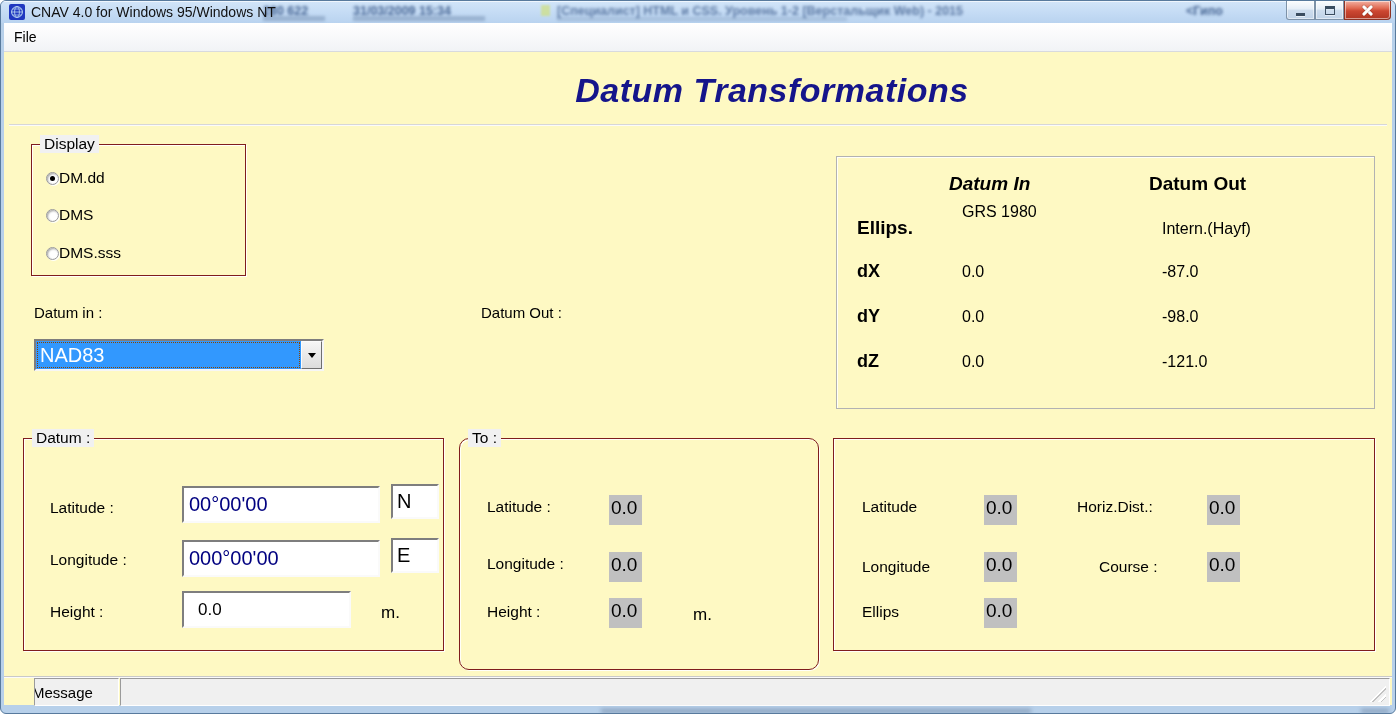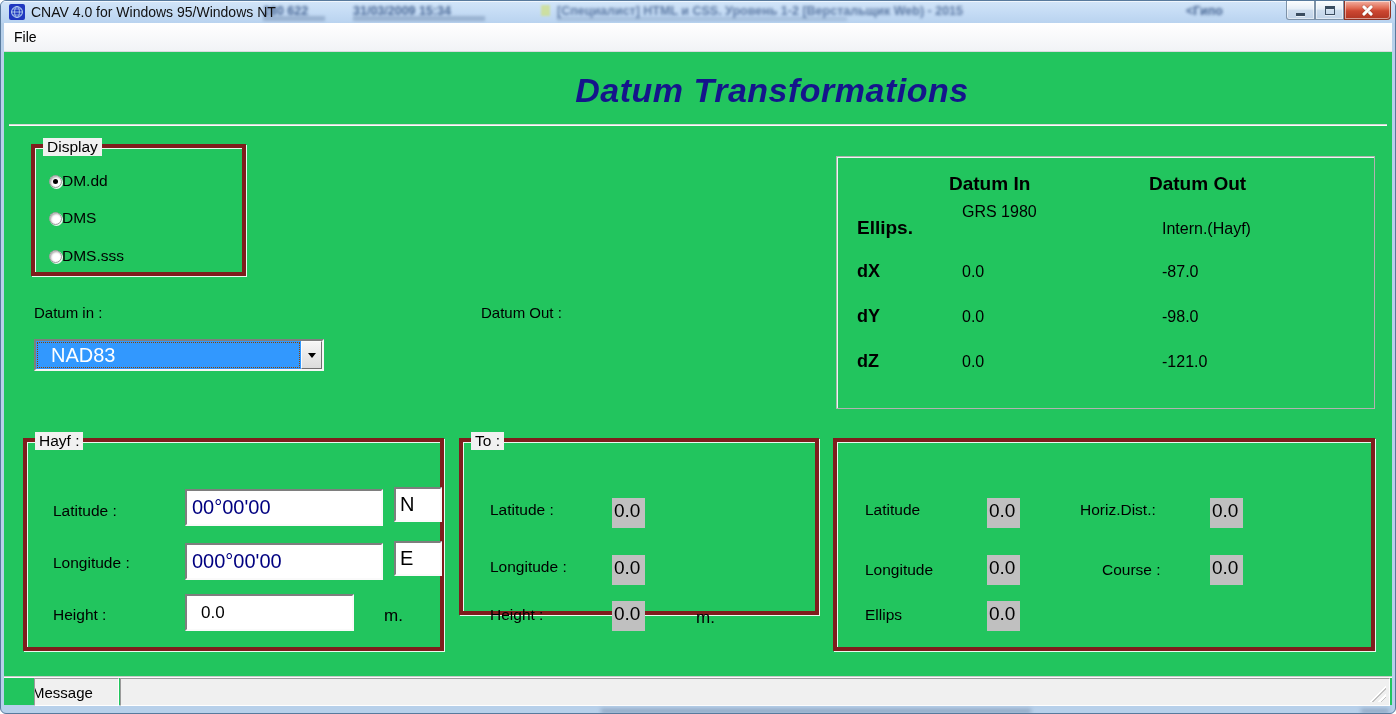--- a/index.html
+++ b/index.html
@@ -31,51 +31,51 @@
     background:linear-gradient(#f2b1a3 0%,#e06a52 40%,#cc4732 55%,#b03522 100%); }
   .glyph-min { width:9px; height:3px; background:#3b4d60; margin-top:8px; box-shadow:0 1px 0 rgba(255,255,255,.6); }
   .glyph-max { width:10px; height:9px; border:1px solid #3b4d60; border-top:3px solid #3b4d60; background:transparent; box-shadow:0 1px 0 rgba(255,255,255,.5); }
   .glyph-x { position:relative; width:13px; height:13px; }
   .glyph-x::before, .glyph-x::after { content:""; position:absolute; left:0; top:5px; width:13px; height:3px;
     background:#ffffff; border-radius:1px; box-shadow:0 0 1px rgba(90,20,10,.8); }
   .glyph-x::before { transform:rotate(45deg); }
   .glyph-x::after  { transform:rotate(-45deg); }
 
   
-  .client { position:absolute; left:3px; right:3px; top:22px; bottom:8px; background:#22c55e; }
+  .client { position:absolute; left:3px; right:3px; top:22px; bottom:8px; background:#fef9c3; }
 
   .menubar { position:absolute; left:0; right:0; top:0; height:29px;
     background:linear-gradient(#ffffff,#f1f3f6); border-bottom:1px solid #d8dade;
     display:flex; align-items:center; }
   .menu-item { font-size:14px; color:#000; padding:0 10px; height:100%; display:flex; align-items:center; cursor:default; }
 
   .page-title { position:absolute; left:768px; top:48px; transform:translateX(-50%);
     font-size:34px; font-weight:bold; font-style:italic; color:#15158b; white-space:nowrap; letter-spacing:.5px; }
   .hsep { position:absolute; height:0; border-top:1px solid #d7d7d7; border-bottom:1px solid #fbfbfb; }
   .sep-title { left:5px; right:5px; top:101px; }
   .sep-status { left:0; right:0; top:653px; border-top-color:#c9c9c9; }
 
   
-  .grp { position:absolute; border:4px solid #7f1d1d;
+  .grp { position:absolute; border:1px solid #7f1d1d;
     box-shadow: inset 1px 1px 0 rgba(255,255,255,.9), 1px 1px 0 rgba(255,255,255,.9); }
   .grp-label { position:absolute; top:-10px; left:8px; background:#f1f1f1; padding:0 4px;
     font-size:15.5px; color:#000; white-space:pre; }
   .lbl { position:absolute; font-size:15.5px; color:#000; white-space:nowrap; }
   input.field { position:absolute; font-family:"Liberation Sans", sans-serif; outline:none;
     background:#ffffff; border:2px solid; border-color:#7e7e7e #fafafa #fafafa #7e7e7e; }
   .deg { font-size:20px; color:#000080; padding-left:5px; }
   .hgt { font-size:17px; color:#000; padding-left:14px; }
   .hemi { font-size:20px; color:#000; padding-left:4px; }
 
   .patch { position:absolute; width:33px; height:30px; background:#c0c0c0;
     font-size:19px; color:#000; padding:2px 0 0 2px; }
 
   
   .combo { position:absolute; display:flex; background:#fff; border:2px solid; border-color:#7e7e7e #f6f6f6 #f6f6f6 #7e7e7e; cursor:default; }
-  .combo-text { flex:1; display:flex; align-items:center; font-size:20px; padding-left:15px; overflow:hidden; white-space:nowrap; }
+  .combo-text { flex:1; display:flex; align-items:center; font-size:20px; padding-left:4px; overflow:hidden; white-space:nowrap; }
   .combo-text.selected { background:#3298fe; color:#ffffff; outline:1.5px dotted #8a4500; outline-offset:-2px; }
   .combo-text.plain { color:#000080; }
   .combo-btn { width:21px; background:linear-gradient(#f6f6f6,#dcdcdc); border:1px solid; border-color:#fbfbfb #6f6f6f #6f6f6f #fbfbfb;
     display:flex; align-items:center; justify-content:center; }
   .arrow-dn { width:0; height:0; border-left:4px solid transparent; border-right:4px solid transparent; border-top:5px solid #000; }
 
   
   .infobox { position:absolute; left:832px; top:133px; width:539px; height:253px; border:1px solid #b2b2b2;
     box-shadow: inset 1px 1px 0 rgba(255,255,255,.9); }
   .th { position:absolute; font-size:19px; font-weight:bold; color:#000; white-space:nowrap; }
@@ -170,54 +170,54 @@
       <div class="combo" style="left:30px; top:316px; width:290px; height:32px;">
         <div class="combo-text selected">NAD83</div>
         <div class="combo-btn">
             <span class="arrow-dn"></span>
           </div>
       </div>
 
       <span class="lbl" style="left:477px; top:281px; font-size:15px;">Datum Out :</span>
 
       <div class="infobox">
-        <span class="th" style="left:112px; top:16px;">Datum In</span>
+        <span class="th" style="left:112px; top:16px;font-style:italic;">Datum In</span>
         <span class="th" style="left:312px; top:16px;">Datum Out</span>
 
         <span class="tparam" style="top:60px; font-size:19px;">Ellips.</span>
         <span class="tval-in" style="top:46px;">GRS 1980</span>
         <span class="tval-out" style="top:63px;">Intern.(Hayf)</span>
 
         <span class="tparam" style="top:104px;">dX</span>
         <span class="tval-in" style="top:106px;">0.0</span>
         <span class="tval-out" style="top:106px;">-87.0</span>
 
         <span class="tparam" style="top:149px;">dY</span>
         <span class="tval-in" style="top:151px;">0.0</span>
         <span class="tval-out" style="top:151px;">-98.0</span>
 
         <span class="tparam" style="top:194px;">dZ</span>
         <span class="tval-in" style="top:196px;">0.0</span>
         <span class="tval-out" style="top:196px;">-121.0</span>
       </div>
 
       <div class="grp" style="left:19px; top:415px; width:421px; height:213px;">
-        <span class="grp-label">Hayf :</span>
+        <span class="grp-label">Datum :</span>
         <span class="lbl" style="left:26px; top:60px;">Latitude :</span>
         <input class="field deg" style="left: 158px; top: 47px; width: 198px; height: 37px;" value="00°00'00">
         <input class="field hemi" style="left: 367px; top: 45px; width: 48px; height: 35px;" value="N">
         <span class="lbl" style="left:26px; top:112px;">Longitude :</span>
         <input class="field deg" style="left: 158px; top: 101px; width: 198px; height: 37px;" value="000°00'00">
         <input class="field hemi" style="left: 367px; top: 99px; width: 48px; height: 35px;" value="E">
         <span class="lbl" style="left:26px; top:164px;">Height :</span>
         <input class="field hgt" style="left: 158px; top: 152px; width: 169px; height: 37px;" value="0.0">
         <span class="lbl" style="left:357px; top:164px; font-size:17px;">m.</span>
       </div>
 
-      <div class="grp" style="left:455px; top:415px; width:360px; height:177px;">
+      <div class="grp" style="left:455px; top:415px; width:360px; height:232px;border-radius:10px;">
         <span class="grp-label">To :</span>
         <span class="lbl" style="left:27px; top:59px;">Latitude :</span>
         <span class="patch" style="left:149px; top:56px;">0.0</span>
         <span class="lbl" style="left:27px; top:116px;">Longitude :</span>
         <span class="patch" style="left:149px; top:113px;">0.0</span>
         <span class="lbl" style="left:27px; top:164px;">Height :</span>
         <span class="patch" style="left:149px; top:159px;">0.0</span>
         <span class="lbl" style="left:233px; top:166px; font-size:17px;">m.</span>
       </div>
 

